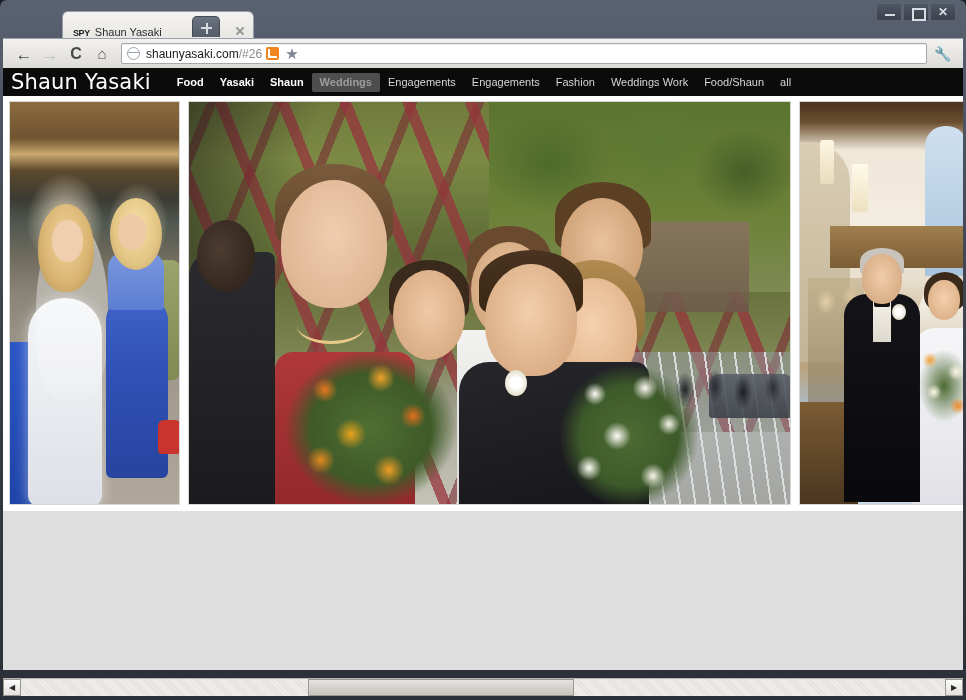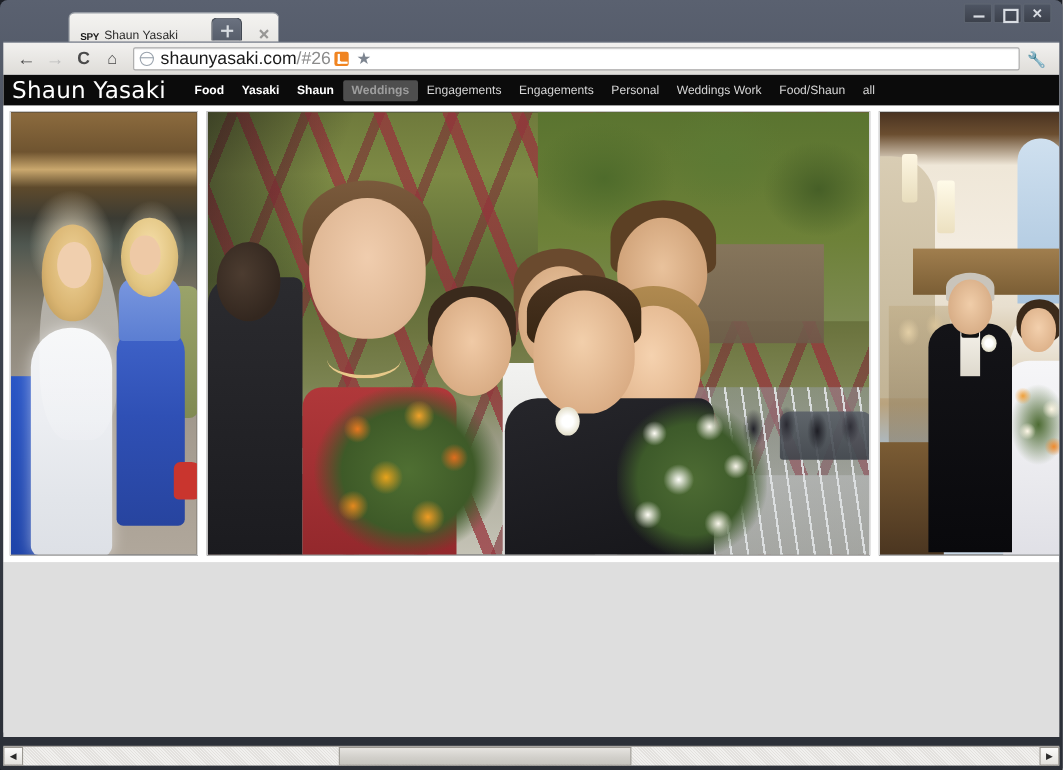--- a/index.html
+++ b/index.html
@@ -120,21 +120,21 @@
   }
   .page-icon {
     width: 13px; height: 13px; border-radius: 50%;
     border: 1.5px solid #9aa3ad; margin-right: 6px;
     position: relative; flex-shrink: 0;
   }
   .page-icon::before {
     content:""; position:absolute; left:-1.5px; top:4px;
     width:13px; height:1.2px; background:#9aa3ad;
   }
-  .url { font-size: 16px; color: #1a1a1a; white-space: nowrap; }
+  .url { font-size: 12px; color: #1a1a1a; white-space: nowrap; }
   .url .dim { color: #8b8b8b; }
   .obtn { width: 20px; height: 20px; position: relative; flex-shrink: 0;
           display:flex; align-items:center; justify-content:center; }
   .rss {
     width: 13px; height: 13px; background: #f08421; border-radius: 2px;
     position: relative;
   }
   .rss::before {
     content:""; position:absolute; left:2.5px; bottom:2.5px;
     width:3px; height:3px; background:#fff; border-radius:50%;
@@ -601,21 +601,21 @@
 
     <div class="site-header">
       <div class="logo">Shaun Yasaki</div>
       <nav class="nav">
         <span class="nav-item strong">Food</span>
         <span class="nav-item strong">Yasaki</span>
         <span class="nav-item strong">Shaun</span>
         <span class="nav-item active">Weddings</span>
         <span class="nav-item">Engagements</span>
         <span class="nav-item">Engagements</span>
-        <span class="nav-item">Personal</span>
+        <span class="nav-item">Fashion</span>
         <span class="nav-item">Weddings Work</span>
         <span class="nav-item">Food/Shaun</span>
         <span class="nav-item">all</span>
       </nav>
     </div>
 
     <div class="gallery">
 
       <div class="photo p1">
         <div class="inner">

